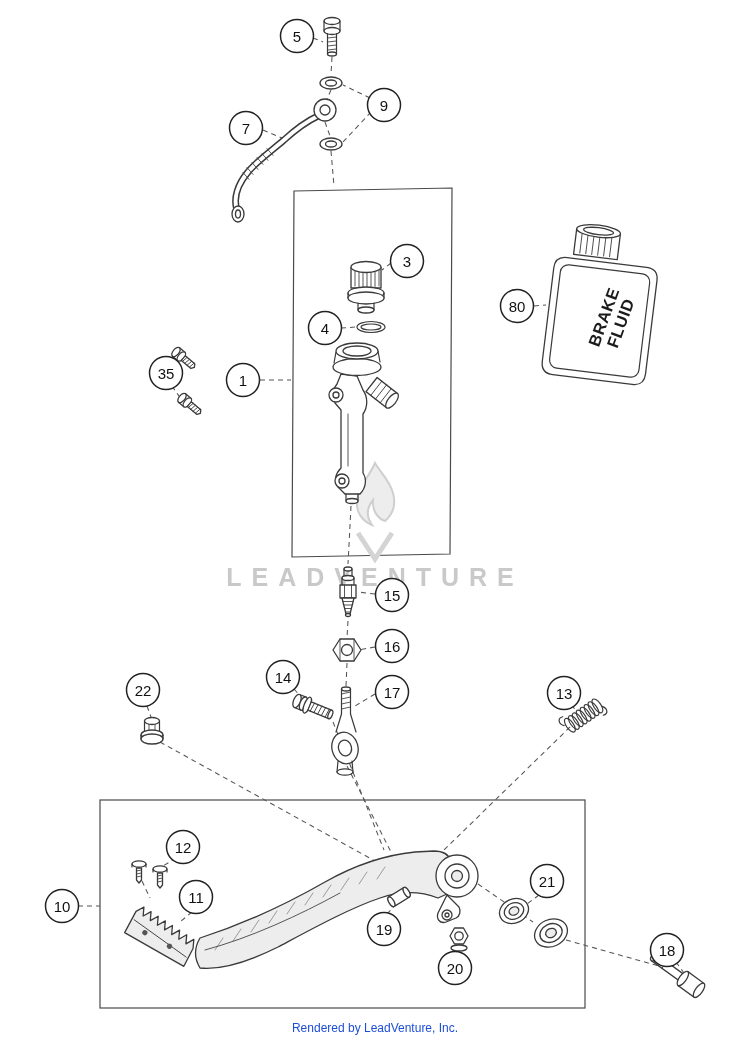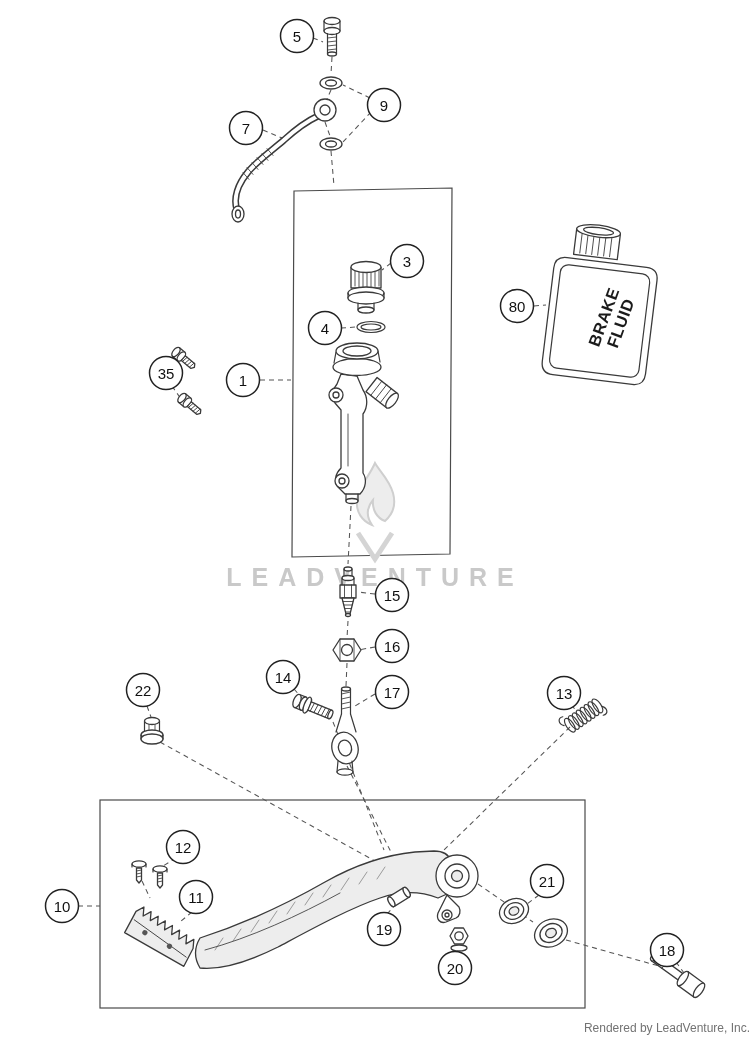--- a/index.html
+++ b/index.html
@@ -31,22 +31,22 @@
   .wm-v { fill:none; stroke:#d4d4d4; stroke-width:5; }
   .wm-text {
     font-family:"Liberation Sans", sans-serif; font-size:25px; font-weight:bold;
     fill:#c9c9c9; text-anchor:middle;
   }
   .bottle-text {
     font-family:"Liberation Sans", sans-serif; font-size:16.5px; font-weight:bold;
     fill:#1b1b1b; text-anchor:middle; letter-spacing:0.5px;
   }
   .footer {
-    position:absolute; left:0; right:0; top:1021px; text-align:right;
-    font-size:12px; color:#737373;
+    position:absolute; left:0; right:0; top:1021px; text-align:center;
+    font-size:12px; color:#1d4ed8;
   }
 </style>
 </head>
 <body>
 
 <div class="page">
   <svg width="750" height="1043" viewBox="0 0 750 1043">
 
     <polygon class="frame" points="294,191 452,188 450,554 292,557"></polygon>
     <rect class="frame" x="100" y="800" width="485" height="208"></rect>

